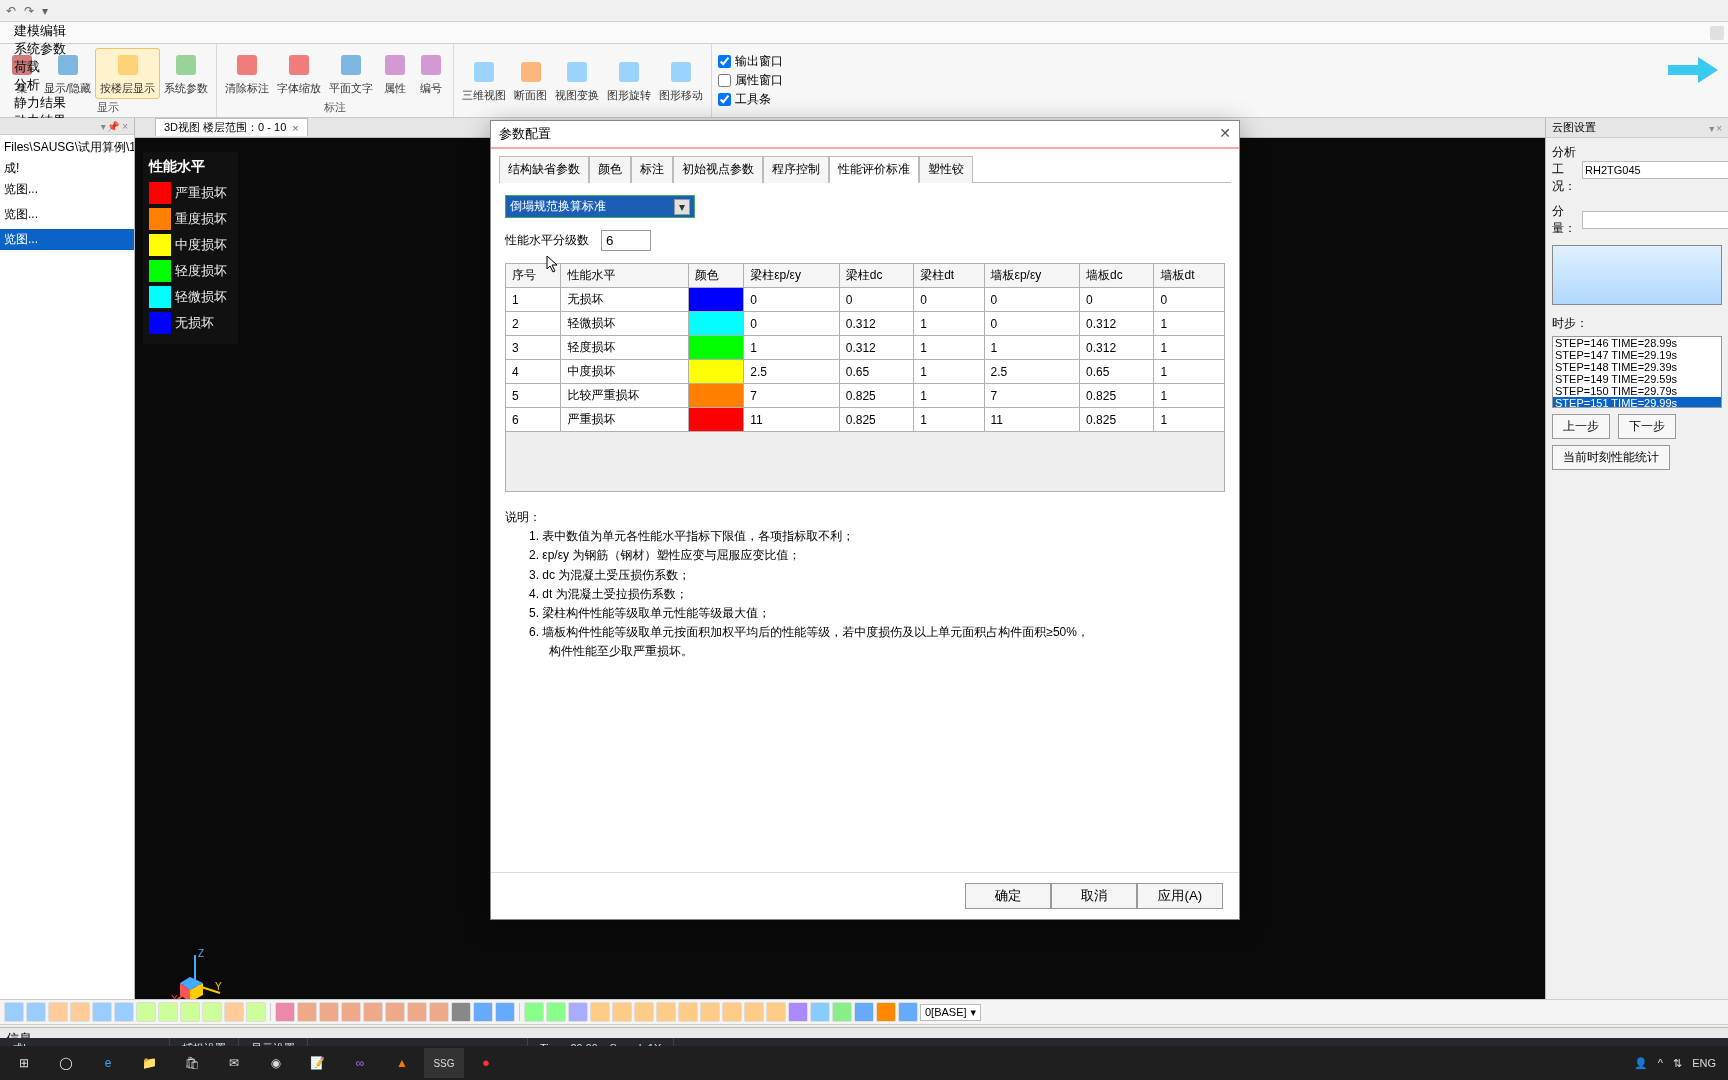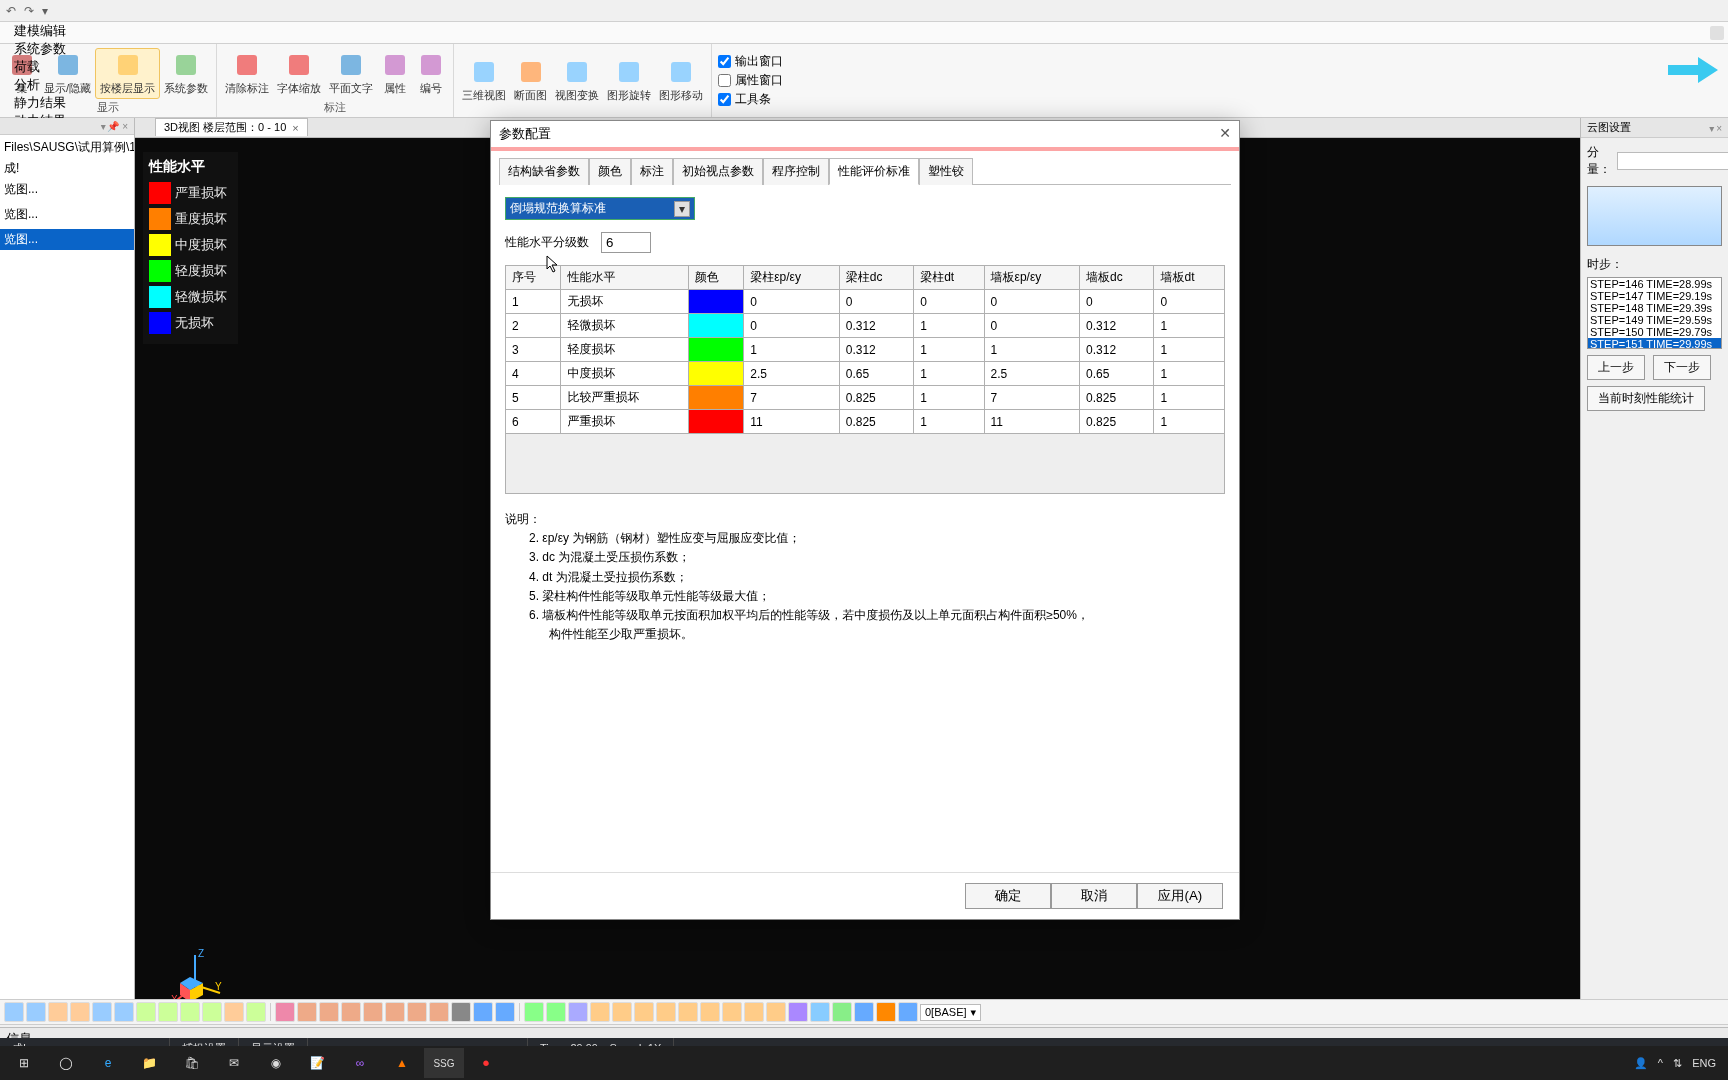--- a/index.html
+++ b/index.html
@@ -37,34 +37,34 @@
 .tabstrip { background: #e6e6e6; height: 20px; display: flex; align-items: flex-start; border-bottom: 1px solid #bbb; }
 .doc-tab { background: #fff; border: 1px solid #bbb; border-bottom: none; padding: 1px 8px; font-size: 11px; display: flex; align-items: center; gap: 6px; margin-left: 20px; }
 .doc-tab .x { color: #666; cursor: pointer; }
 .viewport-legend { position: absolute; left: 8px; top: 34px; background: #111; padding: 6px; width: 95px; }
 .viewport-legend .legend-title { color: #fff; font-weight: bold; font-size: 14px; margin-bottom: 6px; }
 .legend-row { display: flex; align-items: center; margin-bottom: 4px; }
 .legend-swatch { width: 22px; height: 22px; margin-right: 4px; }
 .legend-label { color: #eee; font-size: 13px; }
 .axis-gizmo { position: absolute; left: 30px; bottom: 20px; width: 60px; height: 60px; }
 
-.right-panel { width: 148px; background: #f0f0f0; border-left: 1px solid #bbb; display: flex; flex-direction: column; }
+.right-panel { width: 183px; background: #f0f0f0; border-left: 1px solid #bbb; display: flex; flex-direction: column; }
 .right-body { flex: 1; padding: 6px; font-size: 12px; }
 .field-row { display: flex; align-items: center; margin-bottom: 8px; gap: 6px; }
 .field-row input, .field-row select { flex: 1; border: 1px solid #bbb; padding: 1px 2px; font-size: 11px; height: 18px; }
 .color-box { border: 1px solid #888; background: linear-gradient(#e0f0ff,#b0d8ff); height: 60px; margin-bottom: 10px; }
 .step-list { border: 1px solid #999; height: 72px; overflow: hidden; font-family: monospace; font-size: 11px; margin-bottom: 6px; background: #fff; }
 .step-list .step { padding: 0 2px; white-space: nowrap; }
 .step-list .step.selected { background: #0a64c8; color: #fff; }
 .btn-row { display: flex; gap: 8px; margin-bottom: 6px; }
 .btn-row button, .wide-btn { border: 1px solid #999; background: #f7f7f7; padding: 3px 10px; cursor: pointer; font-size: 12px; text-align: right; }
 
 
 .dialog { position: absolute; left: 490px; top: 120px; width: 750px; height: 800px; background: #fff; border: 1px solid #888; box-shadow: 0 4px 24px rgba(0,0,0,.3); display: flex; flex-direction: column; }
-.dialog .dlg-title { background: #fff; border-bottom: 4px solid #fca5a5; padding: 4px 8px; display: flex; justify-content: space-between; font-size: 13px; }
+.dialog .dlg-title { background: #fff; border-bottom: 2px solid #fca5a5; padding: 4px 8px; display: flex; justify-content: space-between; font-size: 13px; }
 .dialog .dlg-title .x { cursor: pointer; font-size: 14px; color: #555; }
 .dlg-tabs { display: flex; border-bottom: 1px solid #bbb; margin: 6px 8px 0; }
 .dlg-tab { padding: 4px 8px; border: 1px solid #bbb; border-bottom: none; margin-right: 0px; font-size: 12px; cursor: pointer; background: #f5f5f5; position: relative; top: 1px; }
 .dlg-tab.active { background: #fff; border-bottom: 1px solid #fff; }
 .dlg-body { flex: 1; padding: 12px 14px; overflow: auto; }
 .combo { border: 1px solid #4a6; background: #1a5fb4; color: #fff; padding: 2px 4px; width: 190px; display: inline-flex; justify-content: space-between; align-items: center; font-size: 12px; }
 .combo .caret { background: #e0e0e0; color: #333; width: 16px; text-align: center; margin-left: 6px; border: 1px solid #999; }
 .lvl-row { margin-top: 12px; display: flex; align-items: center; gap: 12px; }
 .lvl-row input { width: 50px; border: 1px solid #999; padding: 2px 4px; }
 
@@ -332,20 +332,24 @@
     </svg>
   </div>
 
   <div class="right-panel">
     <div class="pane-header">
       <span>云图设置</span>
       <span class="ctrls"><span>▾</span><span>×</span></span>
     </div>
     <div class="right-body">
       <div class="field-row">
+        <span>分析工况：</span>
+        <input value="RH2TG045" style="">
+      </div>
+      <div class="field-row">
         <span>分量：</span>
         <input value="" style="">
       </div>
       <div class="color-box"></div>
       <div style="margin-bottom:4px">时步：</div>
       <div class="step-list" id="step-list">
           <div class="step">STEP=146   TIME=28.99s</div>
           <div class="step">STEP=147   TIME=29.19s</div>
           <div class="step">STEP=148   TIME=29.39s</div>
           <div class="step">STEP=149   TIME=29.59s</div>
@@ -476,20 +480,21 @@
             <td>11</td>
             <td>0.825</td>
             <td>1</td>
           </tr>
         </tbody>
     </table>
     <div class="table-pad"></div>
     <div class="notes">
       <div>说明：</div>
       <div id="notes-list">
+          <div class="indent">1. 表中数值为单元各性能水平指标下限值，各项指标取不利；</div>
           <div class="indent">2. εp/εy 为钢筋（钢材）塑性应变与屈服应变比值；</div>
           <div class="indent">3. dc 为混凝土受压损伤系数；</div>
           <div class="indent">4. dt 为混凝土受拉损伤系数；</div>
           <div class="indent">5. 梁柱构件性能等级取单元性能等级最大值；</div>
           <div class="indent">6. 墙板构件性能等级取单元按面积加权平均后的性能等级，若中度损伤及以上单元面积占构件面积≥50%，</div>
         </div>
       <div class="indent2">构件性能至少取严重损坏。</div>
     </div>
   </div>
   <div class="dlg-buttons">

